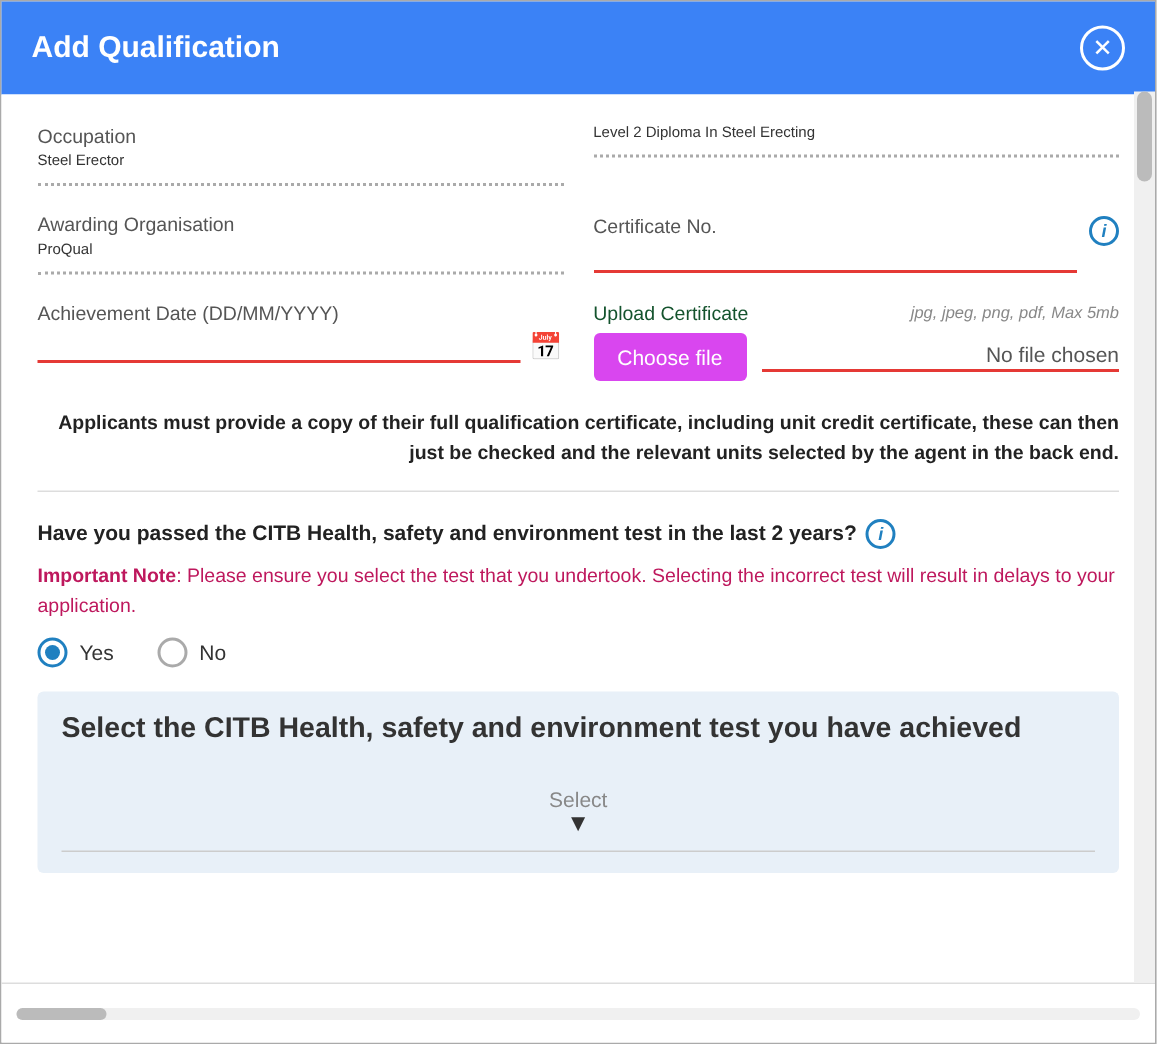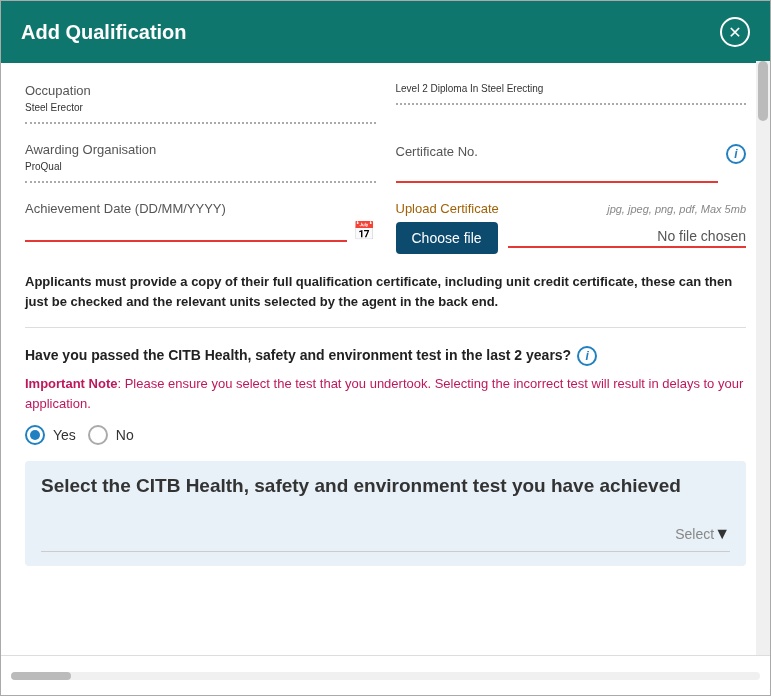--- a/index.html
+++ b/index.html
@@ -1,52 +1,52 @@
 <!DOCTYPE html>
 <html><head>
   <meta charset="utf-8">
   <style>
     * { box-sizing: border-box; margin: 0; padding: 0; }
     body { font-family: Arial, sans-serif; background: #ccc; display: flex; justify-content: center; align-items: center; min-height: 100vh; }
     .modal-wrapper { width: 771px; height: 696px; position: relative; background: #fff; border: 1px solid #aaa; display: flex; flex-direction: column; }
-    .modal-header { background: #0f766e; color: #fff; padding: 16px 20px; display: flex; align-items: center; justify-content: space-between; min-height: 60px; }
+    .modal-header { background: #3b82f6; color: #fff; padding: 16px 20px; display: flex; align-items: center; justify-content: space-between; min-height: 60px; }
     .modal-header-title { font-size: 20px; font-weight: bold; color: #fff; }
     .close-btn { width: 30px; height: 30px; border-radius: 50%; border: 2px solid #fff; background: transparent; color: #fff; font-size: 16px; cursor: pointer; display: flex; align-items: center; justify-content: center; }
     .modal-body { flex: 1; overflow-y: auto; padding: 20px 24px; background: #fff; }
     .form-section { display: flex; gap: 20px; margin-bottom: 18px; }
     .form-group { flex: 1; display: flex; flex-direction: column; }
     .form-label { font-size: 13px; color: #555; margin-bottom: 4px; }
     .form-value { font-size: 10px; color: #333; border-bottom: 2px dotted #aaa; padding-bottom: 4px; min-height: 22px; }
     .form-input { font-size: 14px; color: #333; border: none; border-bottom: 2px solid #e53935; outline: none; padding-bottom: 4px; width: 100%; background: transparent; }
     .cert-row { display: flex; align-items: flex-start; gap: 8px; }
     .info-icon { width: 20px; height: 20px; border-radius: 50%; border: 2px solid #2080c0; color: #2080c0; font-size: 12px; display: flex; align-items: center; justify-content: center; cursor: pointer; flex-shrink: 0; margin-top: 2px; font-style: italic; font-weight: bold; }
     .upload-section { flex: 1; }
     .upload-label-row { display: flex; justify-content: space-between; align-items: center; margin-bottom: 6px; }
-    .upload-label { font-size: 13px; color: #a16207; text-align: center; }
+    .upload-label { font-size: 13px; color: #14532d; text-align: center; }
     .upload-hint { font-size: 11px; color: #888; font-style: italic; }
     .upload-controls { display: flex; align-items: center; gap: 10px; }
-    .choose-file-btn { background: #0c4a6e; color: #fff; border: none; padding: 8px 16px; border-radius: 4px; font-size: 14px; cursor: pointer; white-space: nowrap; }
+    .choose-file-btn { background: #d946ef; color: #fff; border: none; padding: 8px 16px; border-radius: 4px; font-size: 14px; cursor: pointer; white-space: nowrap; }
     .no-file-text { font-size: 14px; color: #555; flex: 1; border-bottom: 2px solid #e53935; padding-bottom: 2px; text-align: right; }
     .achievement-row { display: flex; align-items: center; gap: 6px; }
     .achievement-input { font-size: 14px; color: #999; border: none; border-bottom: 2px solid #e53935; outline: none; flex: 1; background: transparent; padding-bottom: 4px; }
     .calendar-icon { color: #888; font-size: 18px; cursor: pointer; }
-    .notice-text { font-size: 13px; color: #222; font-weight: bold; line-height: 1.5; margin: 16px 0; }
+    .notice-text { font-size: 13px; color: #222; font-weight: bold; line-height: 1.5; margin: 16px 0; text-align: right; }
     .divider { border: none; border-top: 1px solid #ddd; margin: 16px 0; }
     .question-row { display: flex; align-items: center; gap: 6px; margin-bottom: 8px; }
     .question-text { font-size: 14px; font-weight: bold; color: #222; }
     .important-note { font-size: 13px; color: #be185d; margin-bottom: 12px; line-height: 1.5; }
     .important-label { font-weight: bold; }
-    .radio-group { display: flex; gap: 12px; margin-bottom: 16px; align-items: center; }
+    .radio-group { display: flex; gap: 29px; margin-bottom: 16px; align-items: center; }
     .radio-item { display: flex; align-items: center; gap: 8px; cursor: pointer; font-size: 14px; color: #333; }
     .radio-circle { width: 20px; height: 20px; border-radius: 50%; border: 2px solid #aaa; display: flex; align-items: center; justify-content: center; }
     .radio-circle.selected { border-color: #2080c0; background: #fff; }
     .radio-circle.selected::after { content: ''; width: 10px; height: 10px; border-radius: 50%; background: #2080c0; }
     .citb-box { background: #e8f0f8; border-radius: 4px; padding: 14px 16px; margin-bottom: 16px; }
     .citb-box-title { font-size: 19px; font-weight: bold; color: #333; margin-bottom: 28px; }
-    .select-row { display: flex; align-items: center; justify-content: flex-end; border-bottom: 1px solid #ccc; padding-bottom: 8px; }
+    .select-row { display: flex; align-items: center; justify-content: flex-start; border-bottom: 1px solid #ccc; padding-bottom: 8px; flex-direction: column; }
     .select-placeholder { font-size: 14px; color: #888; }
     .select-arrow { font-size: 16px; color: #333; }
     .scrollbar-track { position: absolute; right: 0; top: 60px; bottom: 40px; width: 14px; background: #f0f0f0; }
     .scrollbar-thumb { position: absolute; top: 0; left: 2px; width: 10px; height: 60px; background: #bbb; border-radius: 5px; }
     .modal-footer { height: 40px; background: #fff; border-top: 1px solid #ddd; display: flex; align-items: center; padding: 0 10px; }
     .footer-scroll-track { flex: 1; height: 8px; background: #f0f0f0; border-radius: 4px; }
     .footer-scroll-thumb { width: 60px; height: 8px; background: #bbb; border-radius: 4px; }
   </style>
 </head>
 <body>

